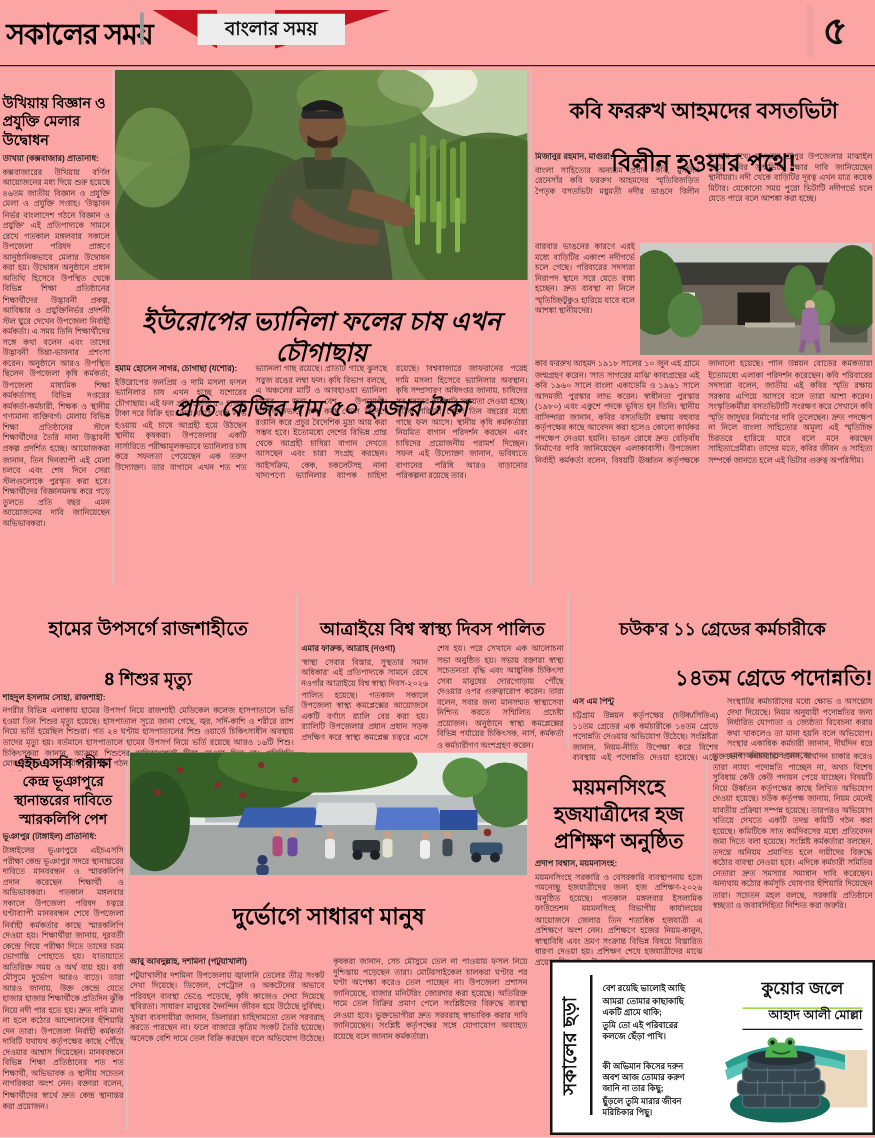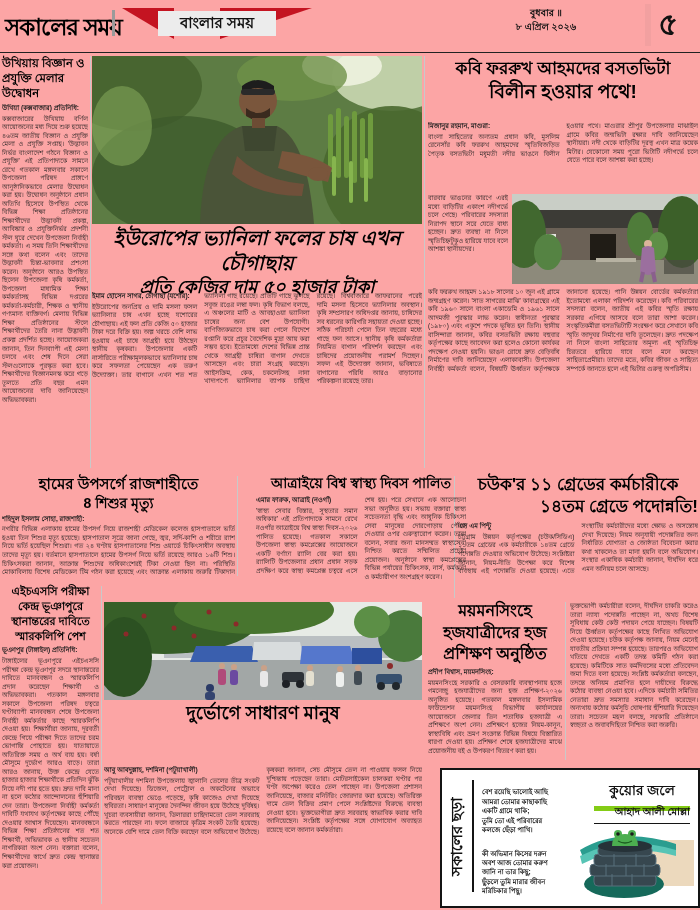--- a/index.html
+++ b/index.html
@@ -11,57 +11,53 @@
   .mast-sep{position:absolute;left:112px;top:10px;width:3px;height:26px;background:#9a9a9a;}
   .banner{position:absolute;left:122px;top:8px;width:190px;height:31px;}
   .banner .tri-l{position:absolute;left:0;top:0;width:52px;height:31px;background:#c41421;clip-path:polygon(0 0,100% 0,100% 100%);}
   .banner .tri-r{position:absolute;right:0;top:0;width:92px;height:31px;background:#c41421;clip-path:polygon(0 0,100% 0,0 100%);}
   .banner .mid{position:absolute;left:36px;top:3px;width:118px;height:25px;background:#ececec;
                display:flex;align-items:center;justify-content:center;font-size:15px;font-weight:800;}
   .dateblock{position:absolute;left:498px;top:6px;width:96px;text-align:center;font-size:9.5px;line-height:1.45;font-weight:600;}
   .pagebar{position:absolute;left:645px;top:4px;width:6px;height:42px;background:#f2a0a0;}
   .pagenum{position:absolute;left:658px;top:0px;font-size:31px;font-weight:900;}
   
-  .headline{font-weight:800;color:#000;}
+  .headline{font-weight:800;color:#000;margin-top:20px;}
   .byline{display:block;font-weight:bold;font-size:6.6px;margin-bottom:2px;}
   .body-text{font-size:6.4px;line-height:1.33;text-align:justify;color:#1d1d1d;overflow:hidden;}
   .cols2{column-count:2;column-gap:7px;}
   .cols3{column-count:3;column-gap:7px;}
   .vrule{position:absolute;width:1px;background:#c9c9c9;}
   .abs{position:absolute;}
   .photo{display:block;}
   
   .poembox{position:absolute;left:440px;top:768px;width:256px;height:136px;border:2px solid #141414;background:#fff;}
   .poem-vert{position:absolute;left:2px;top:8px;height:118px;width:26px;
              writing-mode:vertical-rl;transform:rotate(180deg);
              font-size:15px;font-weight:900;text-align:center;letter-spacing:0px;}
   .poem-vrule{position:absolute;left:30px;top:10px;width:2px;height:112px;background:#141414;}
   .poem-body{position:absolute;left:40px;top:8px;width:104px;font-size:6.7px;font-weight:bold;
              line-height:1.4;white-space:pre-line;}
   .poem-title{position:absolute;left:152px;top:10px;width:96px;text-align:center;font-size:13.5px;
-              font-weight:900;border-bottom:5px solid #84cc16;padding-bottom:3px;}
+              font-weight:900;border-bottom:1px solid #84cc16;padding-bottom:3px;}
   .poem-author{position:absolute;left:152px;top:34px;width:96px;text-align:right;font-size:10px;
                font-weight:600;border-bottom:1.5px solid #141414;padding-bottom:2px;}
 </style>
 </head>
 <body>
 
 <div class="page">
 
   <div class="header">
     <div class="masthead">সকালের সময়</div>
     <div class="mast-sep"></div>
     <div class="banner">
       <div class="tri-l"></div>
       <div class="tri-r"></div>
       <div class="mid">বাংলার সময়</div>
-    </div>
-    <div class="dateblock">
-      <div>বুধবার ॥</div>
-      <div>৮ এপ্রিল ২০২৬</div>
     </div>
     <div class="pagebar"></div>
     <div class="pagenum">৫</div>
   </div>
 
   <div class="vrule" style="left:90px;top:56px;height:412px;"></div>
   <div class="vrule" style="left:424px;top:56px;height:412px;"></div>
   <div class="vrule" style="left:237px;top:476px;height:100px;"></div>
   <div class="vrule" style="left:454px;top:476px;height:122px;"></div>
   <div class="vrule" style="left:101px;top:586px;height:318px;"></div>
@@ -157,30 +153,30 @@
 
   <div class="abs" style="left:2px;top:474px;width:233px;text-align:center;">
     <div class="headline" style="font-size:15px;line-height:1.3;">হামের উপসর্গে রাজশাহীতে</div>
     <div class="headline" style="font-size:14px;line-height:1.3;">8 শিশুর মৃত্যু</div>
     <div class="body-text" style="height:62px;margin-top:3px;text-align:justify;">
       <span class="byline">শহিদুল ইসলাম সোহা, রাজশাহী:</span>
       <span>নগরীর বিভিন্ন এলাকায় হামের উপসর্গ নিয়ে রাজশাহী মেডিকেল কলেজ হাসপাতালে ভর্তি হওয়া তিন শিশুর মৃত্যু হয়েছে। হাসপাতাল সূত্রে জানা গেছে, জ্বর, সর্দি-কাশি ও শরীরে র‍্যাশ নিয়ে ভর্তি হয়েছিল শিশুরা। গত ২৪ ঘণ্টায় হাসপাতালের শিশু ওয়ার্ডে চিকিৎসাধীন অবস্থায় তাদের মৃত্যু হয়। বর্তমানে হাসপাতালে হামের উপসর্গ নিয়ে ভর্তি রয়েছে আরও ১৬টি শিশু। চিকিৎসকরা জানান, আক্রান্ত শিশুদের অধিকাংশেরই টিকা নেওয়া ছিল না। পরিস্থিতি মোকাবিলায় বিশেষ মেডিকেল টিম গঠন করা হয়েছে এবং আক্রান্ত এলাকায় জরুরি টিকাদান কর্মসূচি শুরু হয়েছে।</span>
     </div>
   </div>
 
-  <div class="abs" style="left:256px;top:474px;width:210px;">
+  <div class="abs" style="left:241px;top:474px;width:210px;">
     <div class="headline" style="font-size:14px;line-height:1.3;text-align:center;white-space:nowrap;">আত্রাইয়ে বিশ্ব স্বাস্থ্য দিবস পালিত</div>
     <div class="body-text cols2" style="height:100px;margin-top:4px;">
       <span class="byline">এমার ফারুক, আত্রাই (নওগাঁ)</span>
       <span>'স্বাস্থ্য সেবার বিস্তার, সুস্থতার সমান অধিকার' এই প্রতিপাদ্যকে সামনে রেখে নওগাঁর আত্রাইয়ে বিশ্ব স্বাস্থ্য দিবস-২০২৬ পালিত হয়েছে। গতকাল সকালে উপজেলা স্বাস্থ্য কমপ্লেক্সের আয়োজনে একটি বর্ণাঢ্য র‍্যালি বের করা হয়। র‍্যালিটি উপজেলার প্রধান প্রধান সড়ক প্রদক্ষিণ করে স্বাস্থ্য কমপ্লেক্স চত্বরে এসে শেষ হয়। পরে সেখানে এক আলোচনা সভা অনুষ্ঠিত হয়। সভায় বক্তারা স্বাস্থ্য সচেতনতা বৃদ্ধি এবং আধুনিক চিকিৎসা সেবা মানুষের দোরগোড়ায় পৌঁছে দেওয়ার ওপর গুরুত্বারোপ করেন। তারা বলেন, সবার জন্য মানসম্মত স্বাস্থ্যসেবা নিশ্চিত করতে সম্মিলিত প্রচেষ্টা প্রয়োজন। অনুষ্ঠানে স্বাস্থ্য কমপ্লেক্সের বিভিন্ন পর্যায়ের চিকিৎসক, নার্স, কর্মকর্তা ও কর্মচারীগণ অংশগ্রহণ করেন।</span>
     </div>
   </div>
 
   <div class="abs" style="left:458px;top:474px;width:240px;">
-    <div class="headline" style="font-size:17px;line-height:1.3;text-align:center;">চউক'র ১১ গ্রেডের কর্মচারীকে</div>
+    <div class="headline" style="font-size:14px;line-height:1.3;text-align:center;">চউক'র ১১ গ্রেডের কর্মচারীকে</div>
     <div class="headline" style="font-size:17px;line-height:1.3;text-align:right;">১৪তম গ্রেডে পদোন্নতি!</div>
     <div class="body-text cols2" style="height:64px;margin-top:4px;">
       <span class="byline">এস এম পিন্টু</span>
       <span>চট্টগ্রাম উন্নয়ন কর্তৃপক্ষের (চউক/সিডিএ) ১১তম গ্রেডের এক কর্মচারীকে ১৪তম গ্রেডে পদোন্নতি দেওয়ার অভিযোগ উঠেছে। সংশ্লিষ্টরা জানান, নিয়ম-নীতি উপেক্ষা করে বিশেষ ব্যবস্থায় এই পদোন্নতি দেওয়া হয়েছে। এতে সংস্থাটির কর্মচারীদের মধ্যে ক্ষোভ ও অসন্তোষ দেখা দিয়েছে। নিয়ম অনুযায়ী পদোন্নতির জন্য নির্ধারিত যোগ্যতা ও জ্যেষ্ঠতা বিবেচনা করার কথা থাকলেও তা মানা হয়নি বলে অভিযোগ। সংস্থার একাধিক কর্মচারী জানান, দীর্ঘদিন ধরে এমন অনিয়ম চলে আসছে।</span>
     </div>
   </div>
 
   <div class="abs" style="left:2px;top:584px;width:97px;height:322px;">
     <div class="headline" style="font-size:11px;line-height:1.35;text-align:center;">এইচএসসি পরীক্ষা কেন্দ্র ভূঞাপুরে স্থানান্তরের দাবিতে স্মারকলিপি পেশ</div>
     <div class="body-text" style="height:242px;margin-top:3px;">

